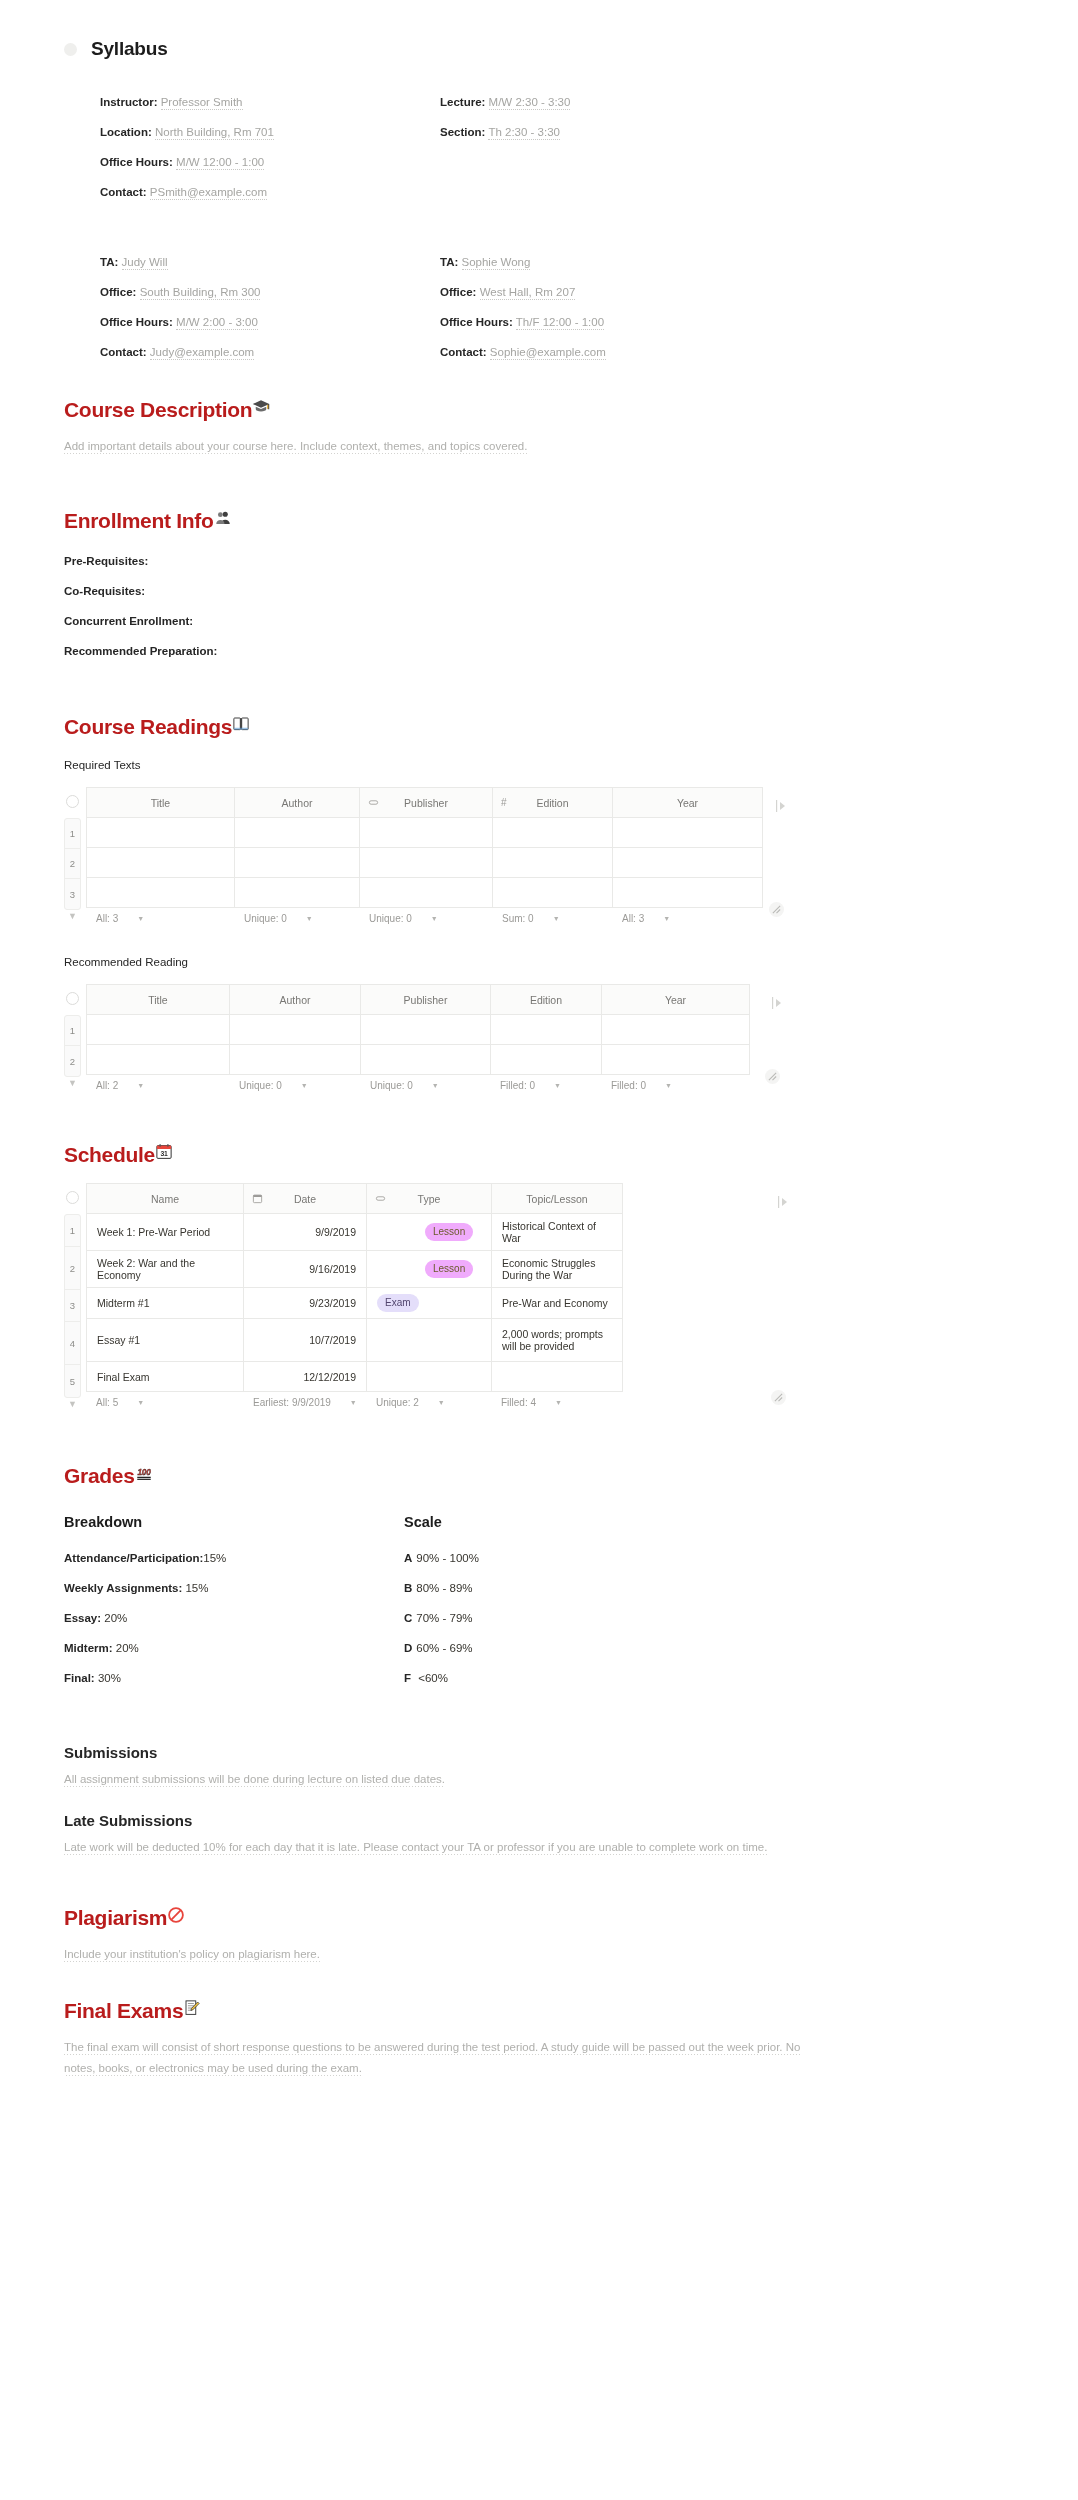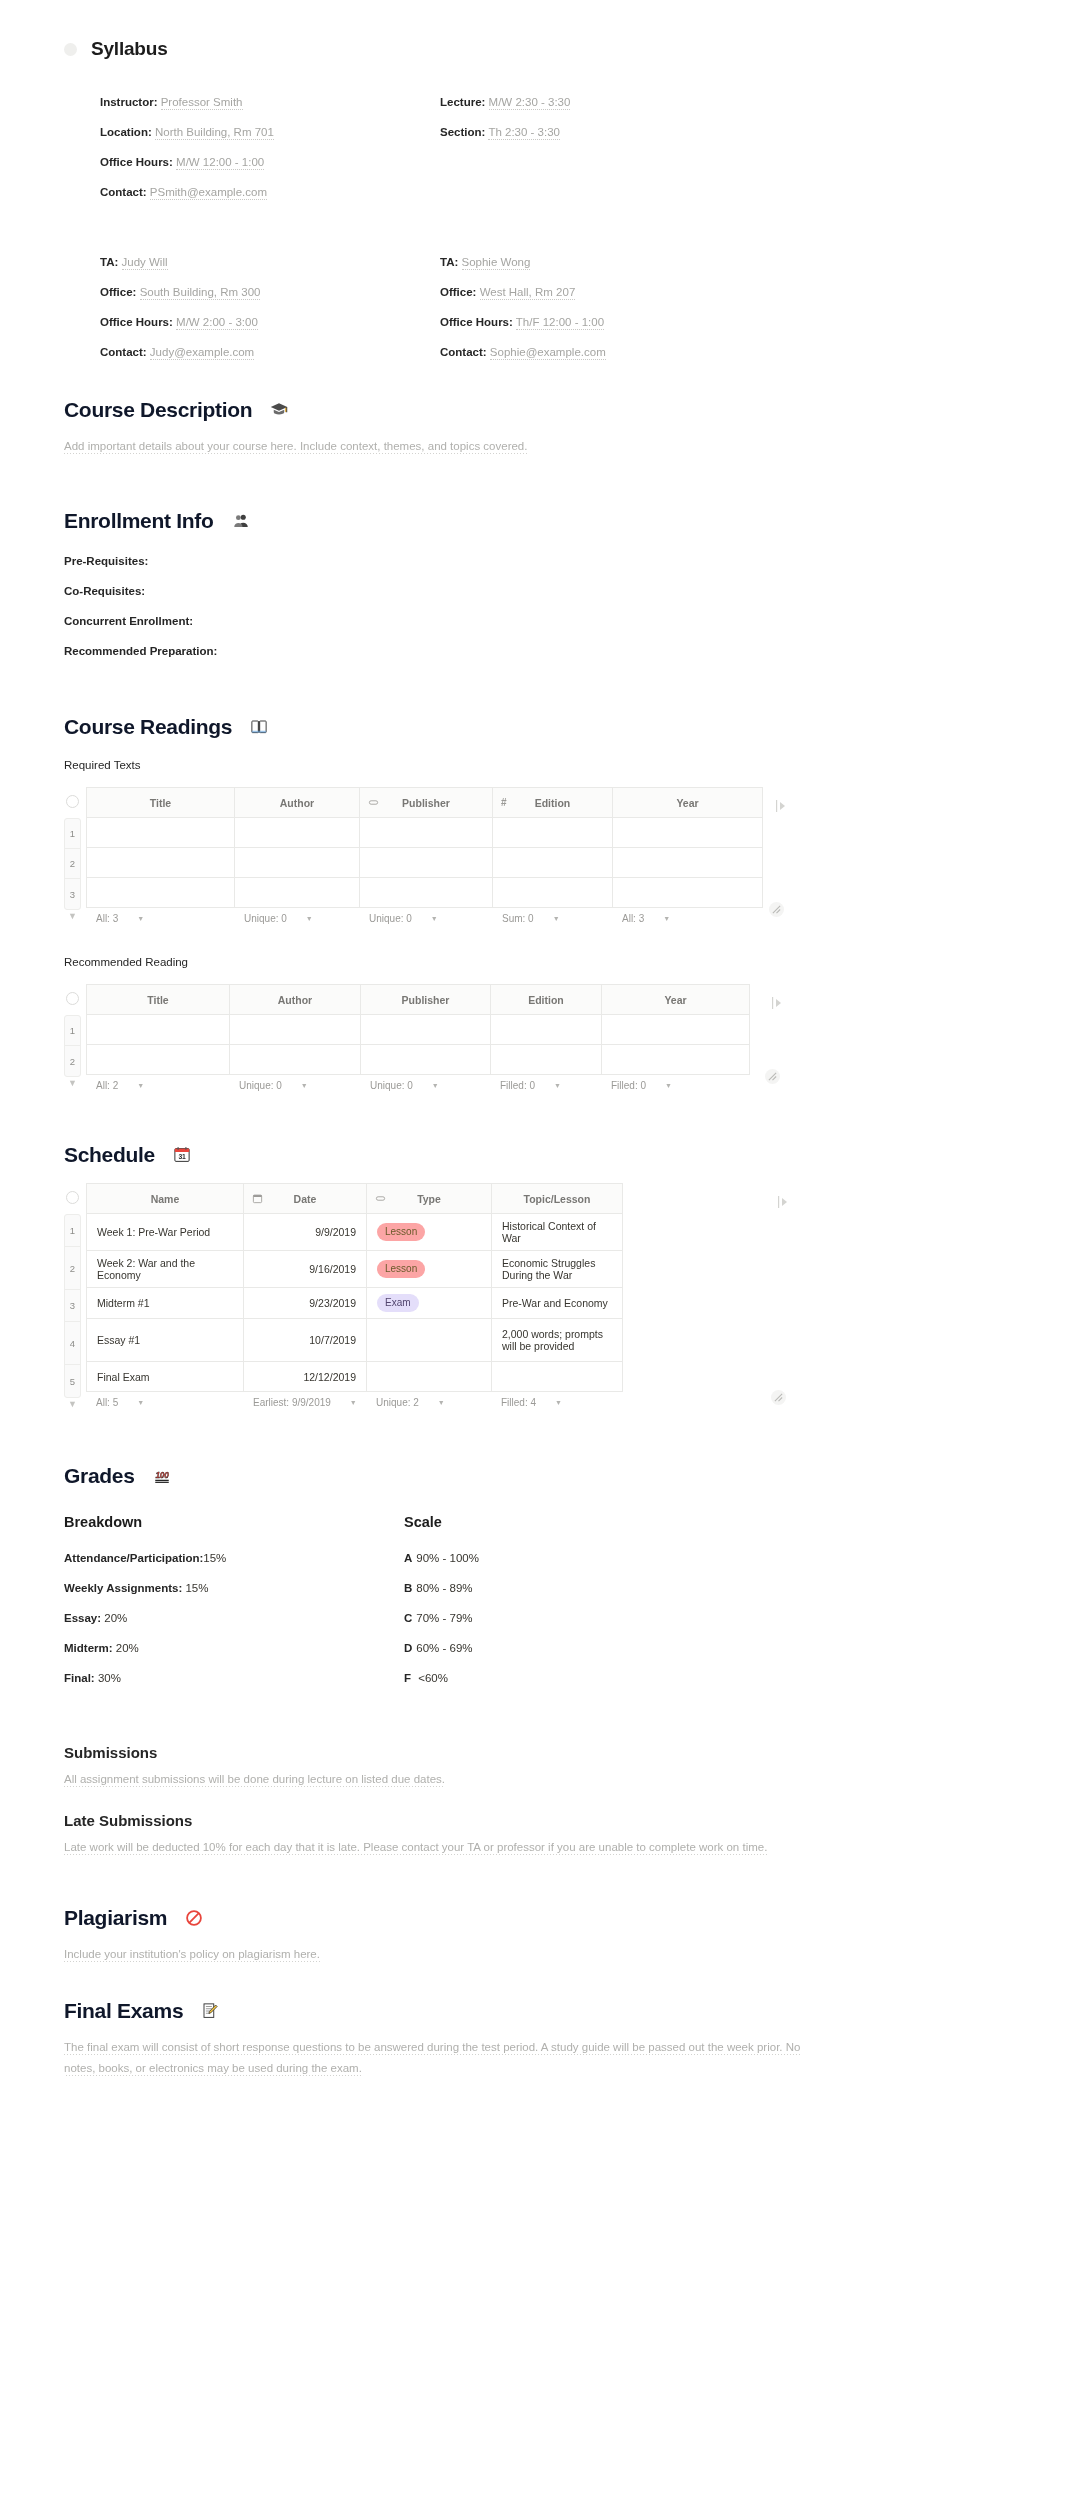--- a/index.html
+++ b/index.html
@@ -38,22 +38,22 @@
   .info-label { font-weight: bold; color: #262626; }
   .info-value {
     color: #a5a5a2;
     border-bottom: 1px dotted #c8c8c5;
     padding-bottom: 1px;
   }
   .ta-group { margin-top: 40px; }
 
   
   h2.section-h {
-    font-size: 21px; font-weight: bold; color: #0f172a;
-    letter-spacing: -0.3px; display: flex; align-items: center; gap: 18px;
+    font-size: 21px; font-weight: bold; color: #b91c1c;
+    letter-spacing: -0.3px; display: flex; gap: 0;
   }
   .emoji { font-size: 17px; line-height: 1; }
   .emoji svg { display: block; }
   .placeholder-block { max-width: 760px; }
   .placeholder-block span {
     color: #b0b0ad; font-size: 11.5px; line-height: 21px;
     background-image: linear-gradient(to right, #d3d3d0 50%, transparent 50%);
     background-size: 3px 1px; background-repeat: repeat-x;
     background-position: 0 bottom;
     padding-bottom: 2px;
@@ -69,21 +69,21 @@
 
   
   .table-wrap { position: relative; margin-top: 16px; padding-left: 22px; }
   .tbl { border-collapse: collapse; table-layout: fixed; }
   .tbl th, .tbl td {
     border: 1px solid #e9e9e7;
     font-size: 10.5px; color: #37352f;
     padding: 6px 10px; vertical-align: middle;
   }
   .tbl th {
-    background: #fbfbfa; font-weight: bold; color: #787774;
+    background: #fbfbfa; font-weight: normal; color: #787774;
     text-align: center; height: 30px; font-size: 10.5px;
   }
   .tbl td { height: 30px; }
   .th-inner { display: flex; align-items: center; justify-content: center; gap: 6px; position: relative; }
   .th-icon { color: #9b9a97; font-size: 10px; display: inline-flex; align-items: center; }
   .th-icon svg { display: block; }
   .th-with-icon { position: relative; }
   .th-with-icon .th-icon { position: absolute; left: -2px; }
 
   
@@ -124,21 +124,21 @@
     font-size: 10px; color: #9b9a97; display: flex; align-items: center;
     gap: 19px; padding-left: 10px;
   }
   .agg .caret { font-size: 7px; color: #b4b4b1; }
 
   
   .tag {
     display: inline-block; padding: 2px 8px; border-radius: 9px;
     font-size: 10px; line-height: 14px;
   }
-  .tag-lesson { background: #fca5a5; color: #6a5a2a; }
+  .tag-lesson { background: #f0abfc; color: #6a5a2a; margin-left: 48px; }
   .tag-exam { background: #e4defa; color: #52456e; }
 
   .cell-right { text-align: right; }
   .cell-left { text-align: left; }
 
   .sec-schedule { margin-top: 52px; }
 
   
   .sec-grades { margin-top: 56px; }
   .grades-grid { display: flex; margin-top: 26px; }

